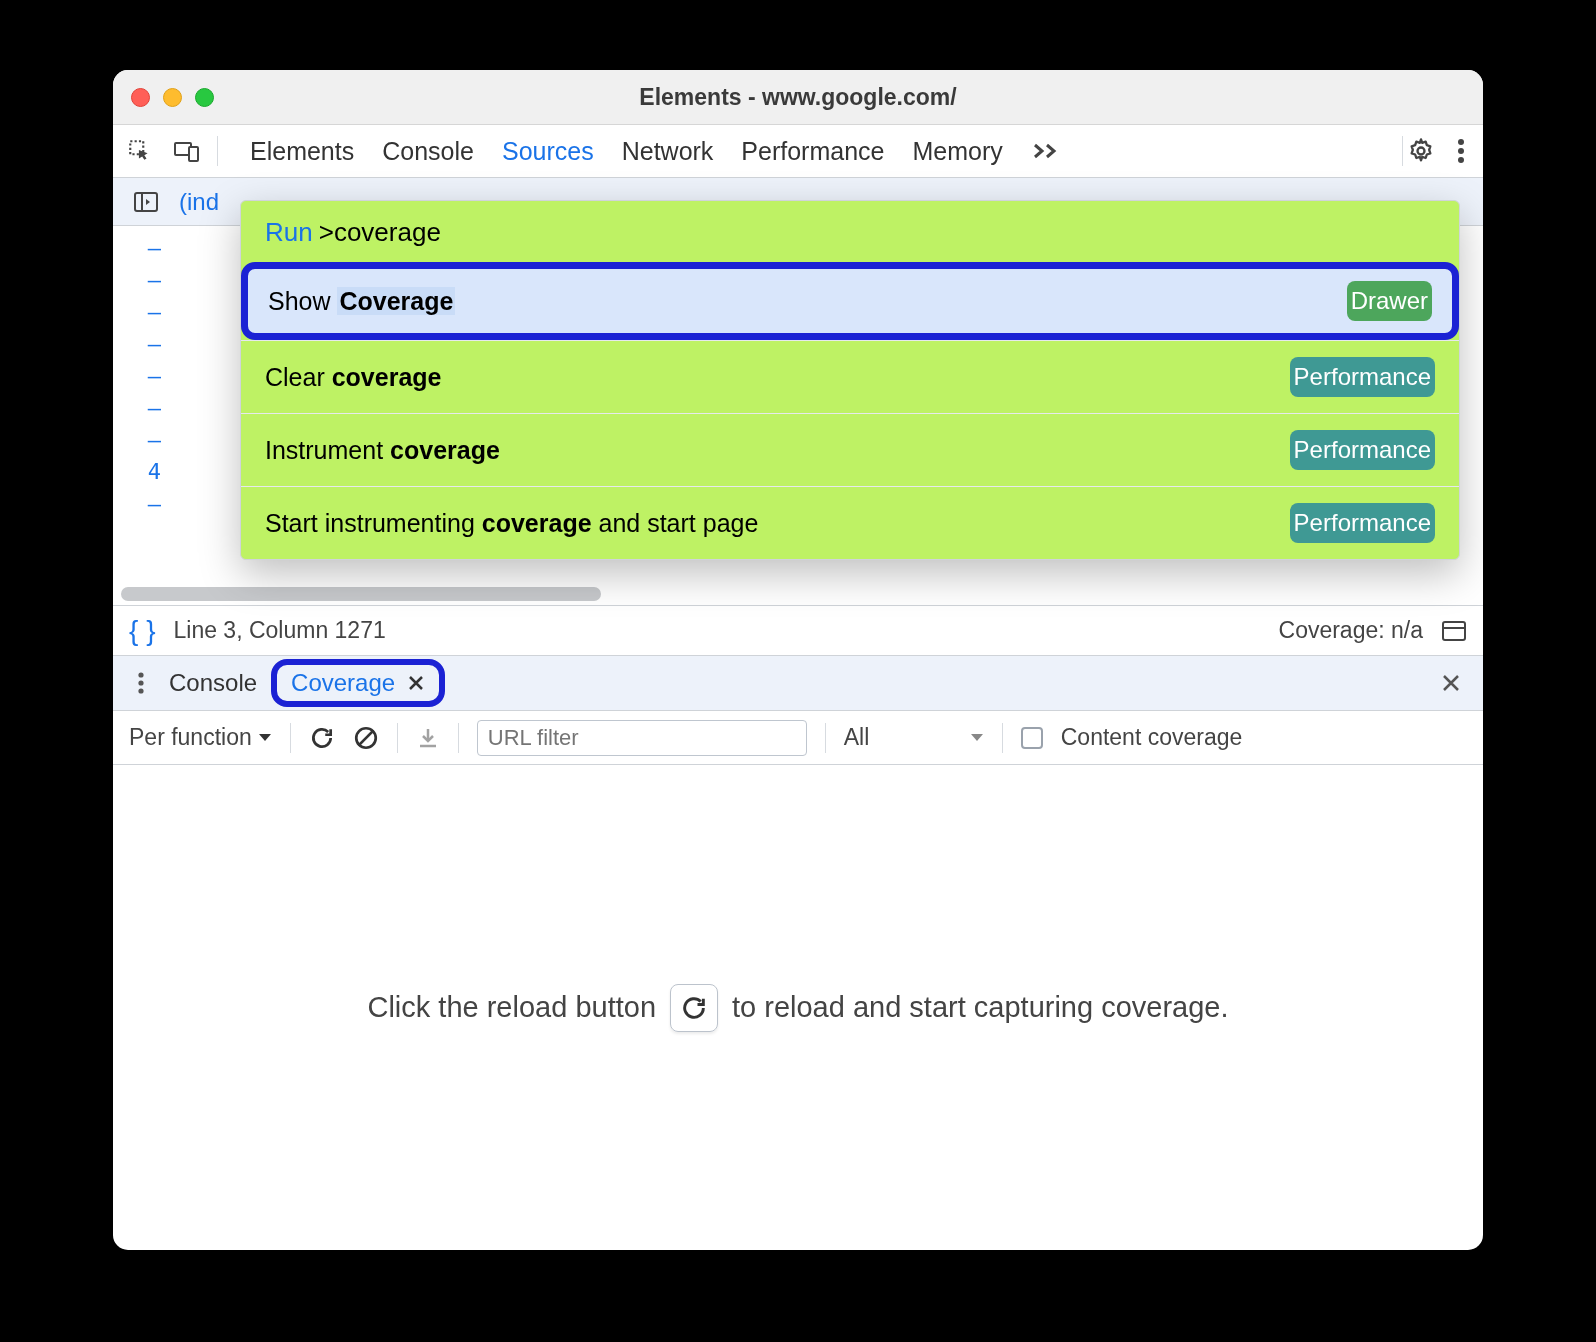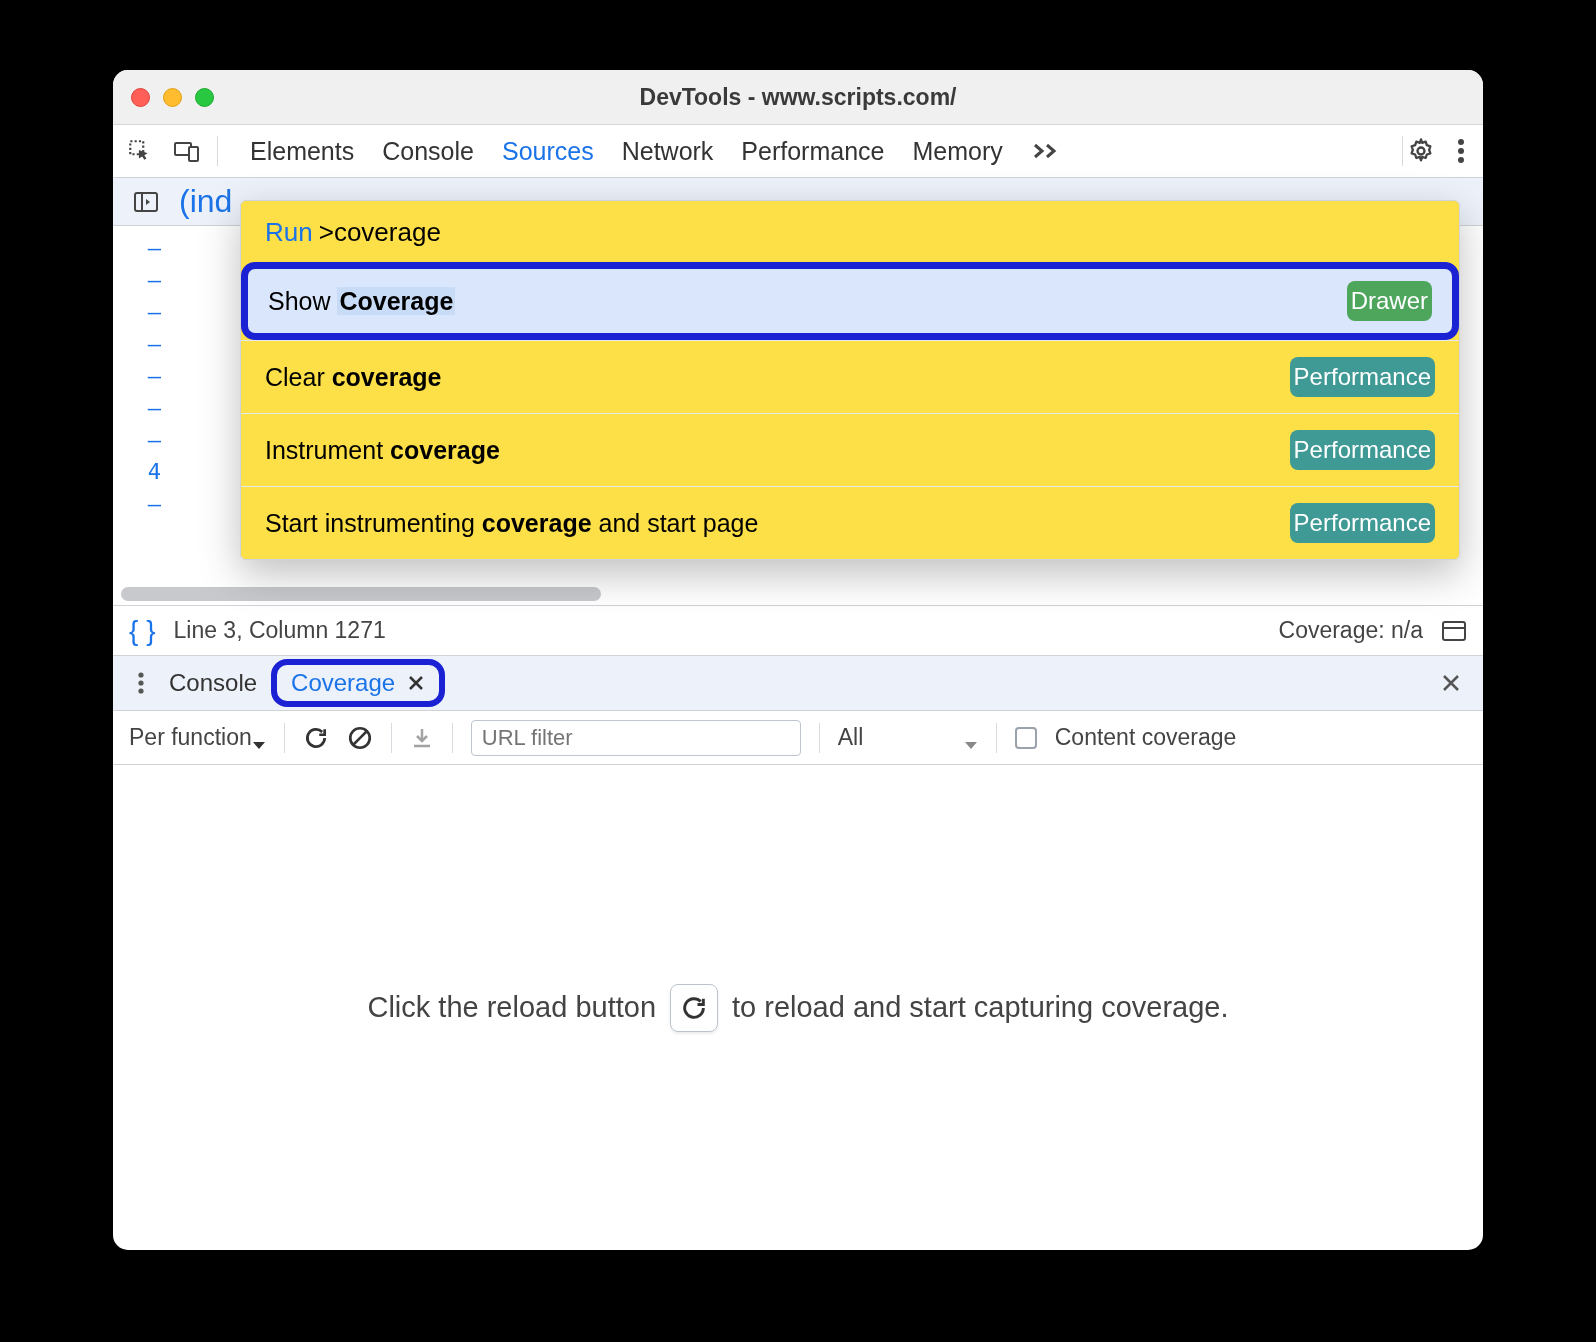--- a/index.html
+++ b/index.html
@@ -55,42 +55,42 @@
   .tabstrip .tab.active { color: #1a73e8; }
   .tabstrip .righticons { display: flex; gap: 22px; align-items: center; padding-right: 8px;}
   .iconbtn { color: #555; cursor: pointer; display: flex; align-items: center; justify-content: center;}
   .divider { width:1px; height:30px; background:#d7dbe0; margin:0 4px;}
 
   
   .filetabs {
     height: 48px; background: #edf2fa; display: flex; align-items: center;
     padding: 0 10px; border-bottom: 1px solid #cfd3d8;
   }
-  .filetabs .ftab { color:#1a73e8; font-size: 32px; padding: 0 10px; text-align: center;}
+  .filetabs .ftab { color:#1a73e8; font-size: 24px; padding: 0 10px; text-align: center;}
 
   
   .codearea {
     flex: 0 0 380px;
     display: flex;
     background: #fff;
     position: relative;
     border-bottom: 1px solid #cfd3d8;
     overflow: hidden;
   }
   .gutter { width: 60px; text-align: right; padding: 6px 12px 0 0; font-family: ui-monospace,Menlo,monospace; font-size: 22px; color:#1a73e8;}
   .gutter div { height: 32px; line-height: 32px;}
   .codebody { flex:1; font-family: ui-monospace,Menlo,monospace; font-size: 22px; padding-top:6px;}
   .hscroll { position:absolute; bottom:0; left:0; height:14px; width:480px; background:#c7c9cc; border-radius:7px; margin:4px 8px;}
 
   
   .popup {
     position: absolute;
     left: 127px; top: 130px;
     width: 1220px;
-    background: #fde047;
+    background: #bef264;
     border-radius: 6px;
     box-shadow: 0 14px 40px rgba(0,0,0,.25);
     border: 1px solid #d0d4da;
     z-index: 20;
   }
   .popup .searchrow {
     padding: 16px 24px 14px 24px;
     font-size: 26px;
     display:flex; gap:6px;
   }
@@ -132,21 +132,21 @@
   .drawerhdr .dtab.active { color:#1a73e8; border:6px solid #1b22d4; border-radius:16px; padding:4px 14px; display:flex; align-items:center; gap:12px;}
   .drawerhdr .kebab { font-size:24px; color:#555; padding:0 10px;}
   .drawerhdr .close { margin-left:auto; font-size:26px; color:#555; padding:0 8px;}
 
   
   .covbar {
     height: 54px; display:flex; align-items:center; gap:18px;
     padding: 0 16px; border-bottom:1px solid #cfd3d8;
     font-size: 23px; color:#444;
   }
-  .covbar .sel { display:flex; align-items:flex-end; }
+  .covbar .sel { display:flex; align-items:center; gap:6px;}
   .covbar input.url { width:330px; height:36px; border:1px solid #bfc6cf; border-radius:4px; padding:0 10px; font-size:22px;}
   .covbar .vdiv { width:1px; height:30px; background:#d7dbe0;}
   .covbar .chk { width:22px; height:22px; border:2px solid #9aa2ac; border-radius:4px;}
 
   
   .covbody { flex:1; display:flex; align-items:center; justify-content:center;}
   .covmsg { font-size:29px; color:#444; display:flex; align-items:center; gap:14px;}
   .reloadbox { width:48px; height:48px; border:1px solid #bcc3cc; border-radius:8px; display:flex; align-items:center; justify-content:center; box-shadow:0 2px 3px rgba(0,0,0,.08);}
 
   svg { display:block; }
@@ -155,21 +155,21 @@
 <body>
 
 <div class="window">
 
   <div class="titlebar">
     <div class="traffic">
       <div class="tlight r"></div>
       <div class="tlight y"></div>
       <div class="tlight g"></div>
     </div>
-    <div class="wintitle">DevTools - www.scripts.com/</div>
+    <div class="wintitle">Elements - www.google.com/</div>
   </div>
 
   <div class="tabstrip">
     <div class="lefticons">
       <span class="iconbtn">
         <svg width="26" height="26" viewBox="0 0 24 24" fill="none" stroke="#444" stroke-width="2">
             <rect x="3" y="3" width="12" height="12" stroke-dasharray="2 2"></rect>
             <path d="M11 11l8 3-3 2 2 3-2 1-2-3-3 2z" fill="#444" stroke="none"></path>
           </svg>
       </span>

